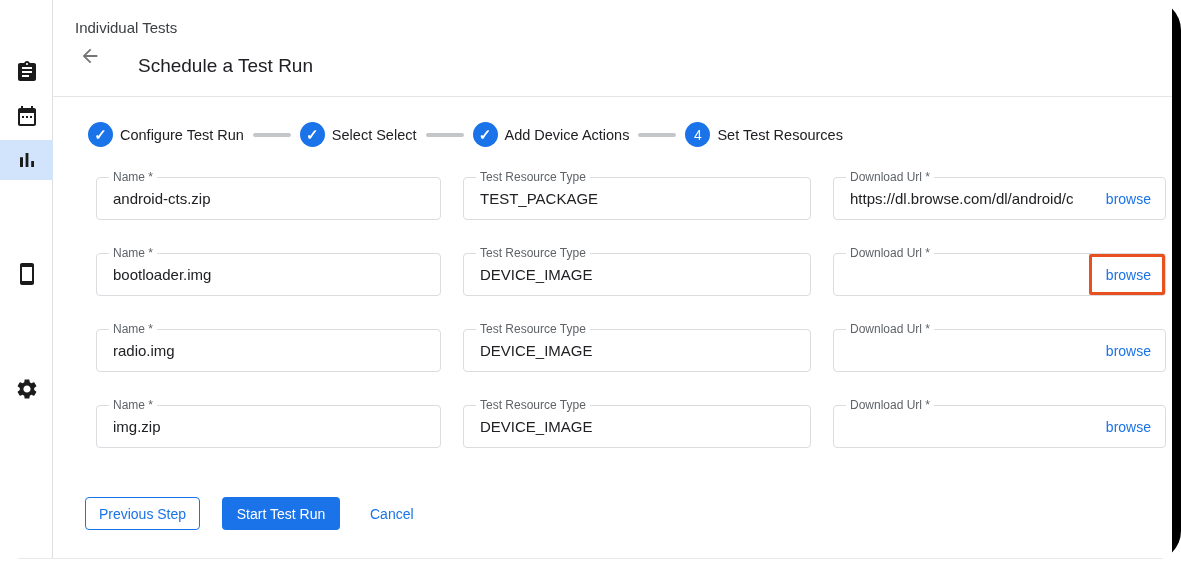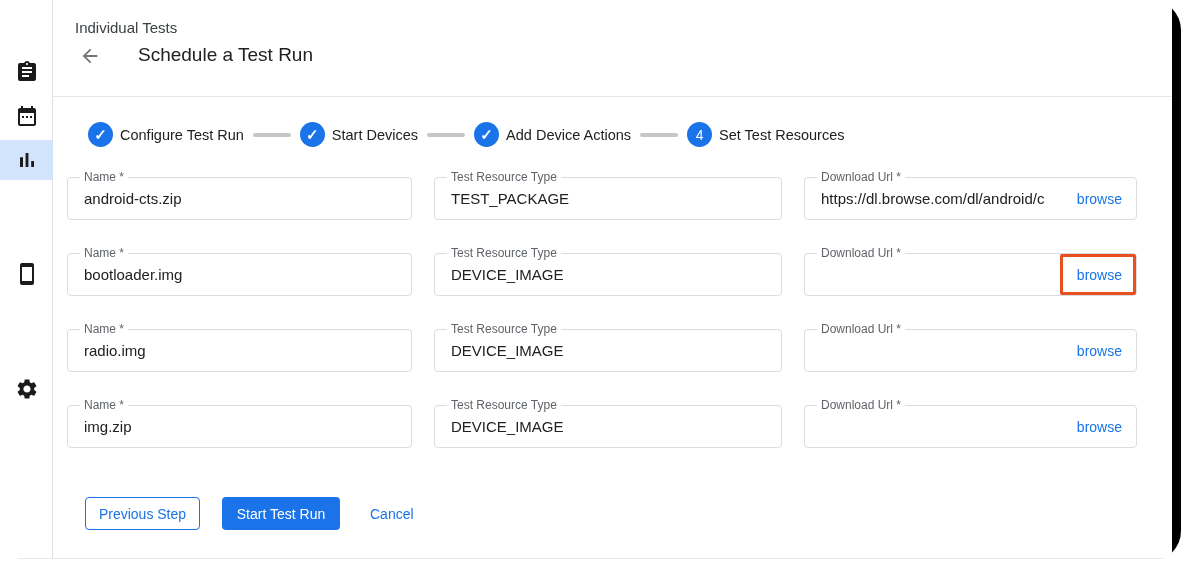--- a/index.html
+++ b/index.html
@@ -10,33 +10,33 @@
   
   .sidebar { position:absolute; left:0; top:0; width:53px; height:558px; background:#fff; border-right:1px solid #e0e0e0; }
   .side-item { position:absolute; left:0; width:53px; height:40px; display:flex; align-items:center; justify-content:center; cursor:pointer; }
   .side-item svg { width:24px; height:24px; fill:#1b1b1b; }
   .side-item.selected { background:#d2e3fc; }
 
   
   .breadcrumb { position:absolute; left:75px; top:19px; font-size:15px; color:#3c4043; }
   .back-btn { position:absolute; left:78px; top:44px; width:24px; height:24px; cursor:pointer; display:flex; align-items:center; justify-content:center; }
   .back-btn svg { width:22px; height:22px; fill:#757575; }
-  .page-title { position:absolute; left:138px; top:44px; font-size:19px; color:#202124; }
+  .page-title { position:absolute; left:138px; top:55px; font-size:19px; color:#202124; }
   .header-divider { position:absolute; left:53px; top:96px; width:1119px; height:1px; background:#e6e6e6; }
 
   
   .stepper { position:absolute; left:88px; top:122px; display:flex; align-items:center; }
   .step { display:flex; align-items:center; cursor:pointer; }
   .step-circle { width:25px; height:25px; border-radius:50%; background:#1a73e8; color:#fff; display:flex; align-items:center; justify-content:center; font-size:14px; flex:0 0 auto; }
   .step-circle .check { font-size:15px; font-weight:bold; line-height:1; }
   .step-label { margin-left:7px; font-size:14.5px; color:#202124; white-space:nowrap; }
   .step-connector { width:38px; height:4px; border-radius:2px; background:#c4c7ca; margin:0 9px; }
 
   
-  .form-grid { position:absolute; left:67px; top:177px; display:grid;
+  .form-grid { position:absolute; left:96px; top:177px; display:grid;
                grid-template-columns:345px 348px 333px; column-gap:22px; row-gap:33px; }
   .field { position:relative; height:43px; border:1px solid #dadce0; border-radius:4px; background:#fff; display:flex; align-items:center; }
   .flabel { position:absolute; top:-8px; left:12px; background:#fff; padding:0 4px; font-size:12px; color:#5f6368; white-space:nowrap; }
   .fvalue { flex:1 1 auto; padding:0 0 0 16px; font-size:15px; color:#202124; white-space:nowrap; overflow:hidden; }
   .browse { flex:0 0 auto; padding:0 14px 0 8px; font-size:14px; color:#1a73e8; cursor:pointer; text-decoration:none; }
   .hl-box { position:absolute; top:0; right:0; width:76px; height:41px; border:3px solid #e8511f; border-radius:2px; pointer-events:none; }
 
   
   .actions { position:absolute; left:79px; top:497px; display:flex; align-items:center;padding-left:6px; }
   .btn { height:33px; border-radius:4px; font-size:14px; display:flex; align-items:center; justify-content:center; cursor:pointer; font-family:inherit; }
@@ -95,21 +95,21 @@
       <div class="step-circle">
           <span class="check">✓</span>
         </div>
       <span class="step-label">Configure Test Run</span>
     </div>
     <div class="step-connector"></div>
     <div class="step">
       <div class="step-circle">
           <span class="check">✓</span>
         </div>
-      <span class="step-label">Start Devices</span>
+      <span class="step-label">Select Select</span>
     </div>
     <div class="step-connector"></div>
     <div class="step">
       <div class="step-circle">
           <span class="check">✓</span>
         </div>
       <span class="step-label">Add Device Actions</span>
     </div>
     <div class="step-connector"></div>
     <div class="step">

